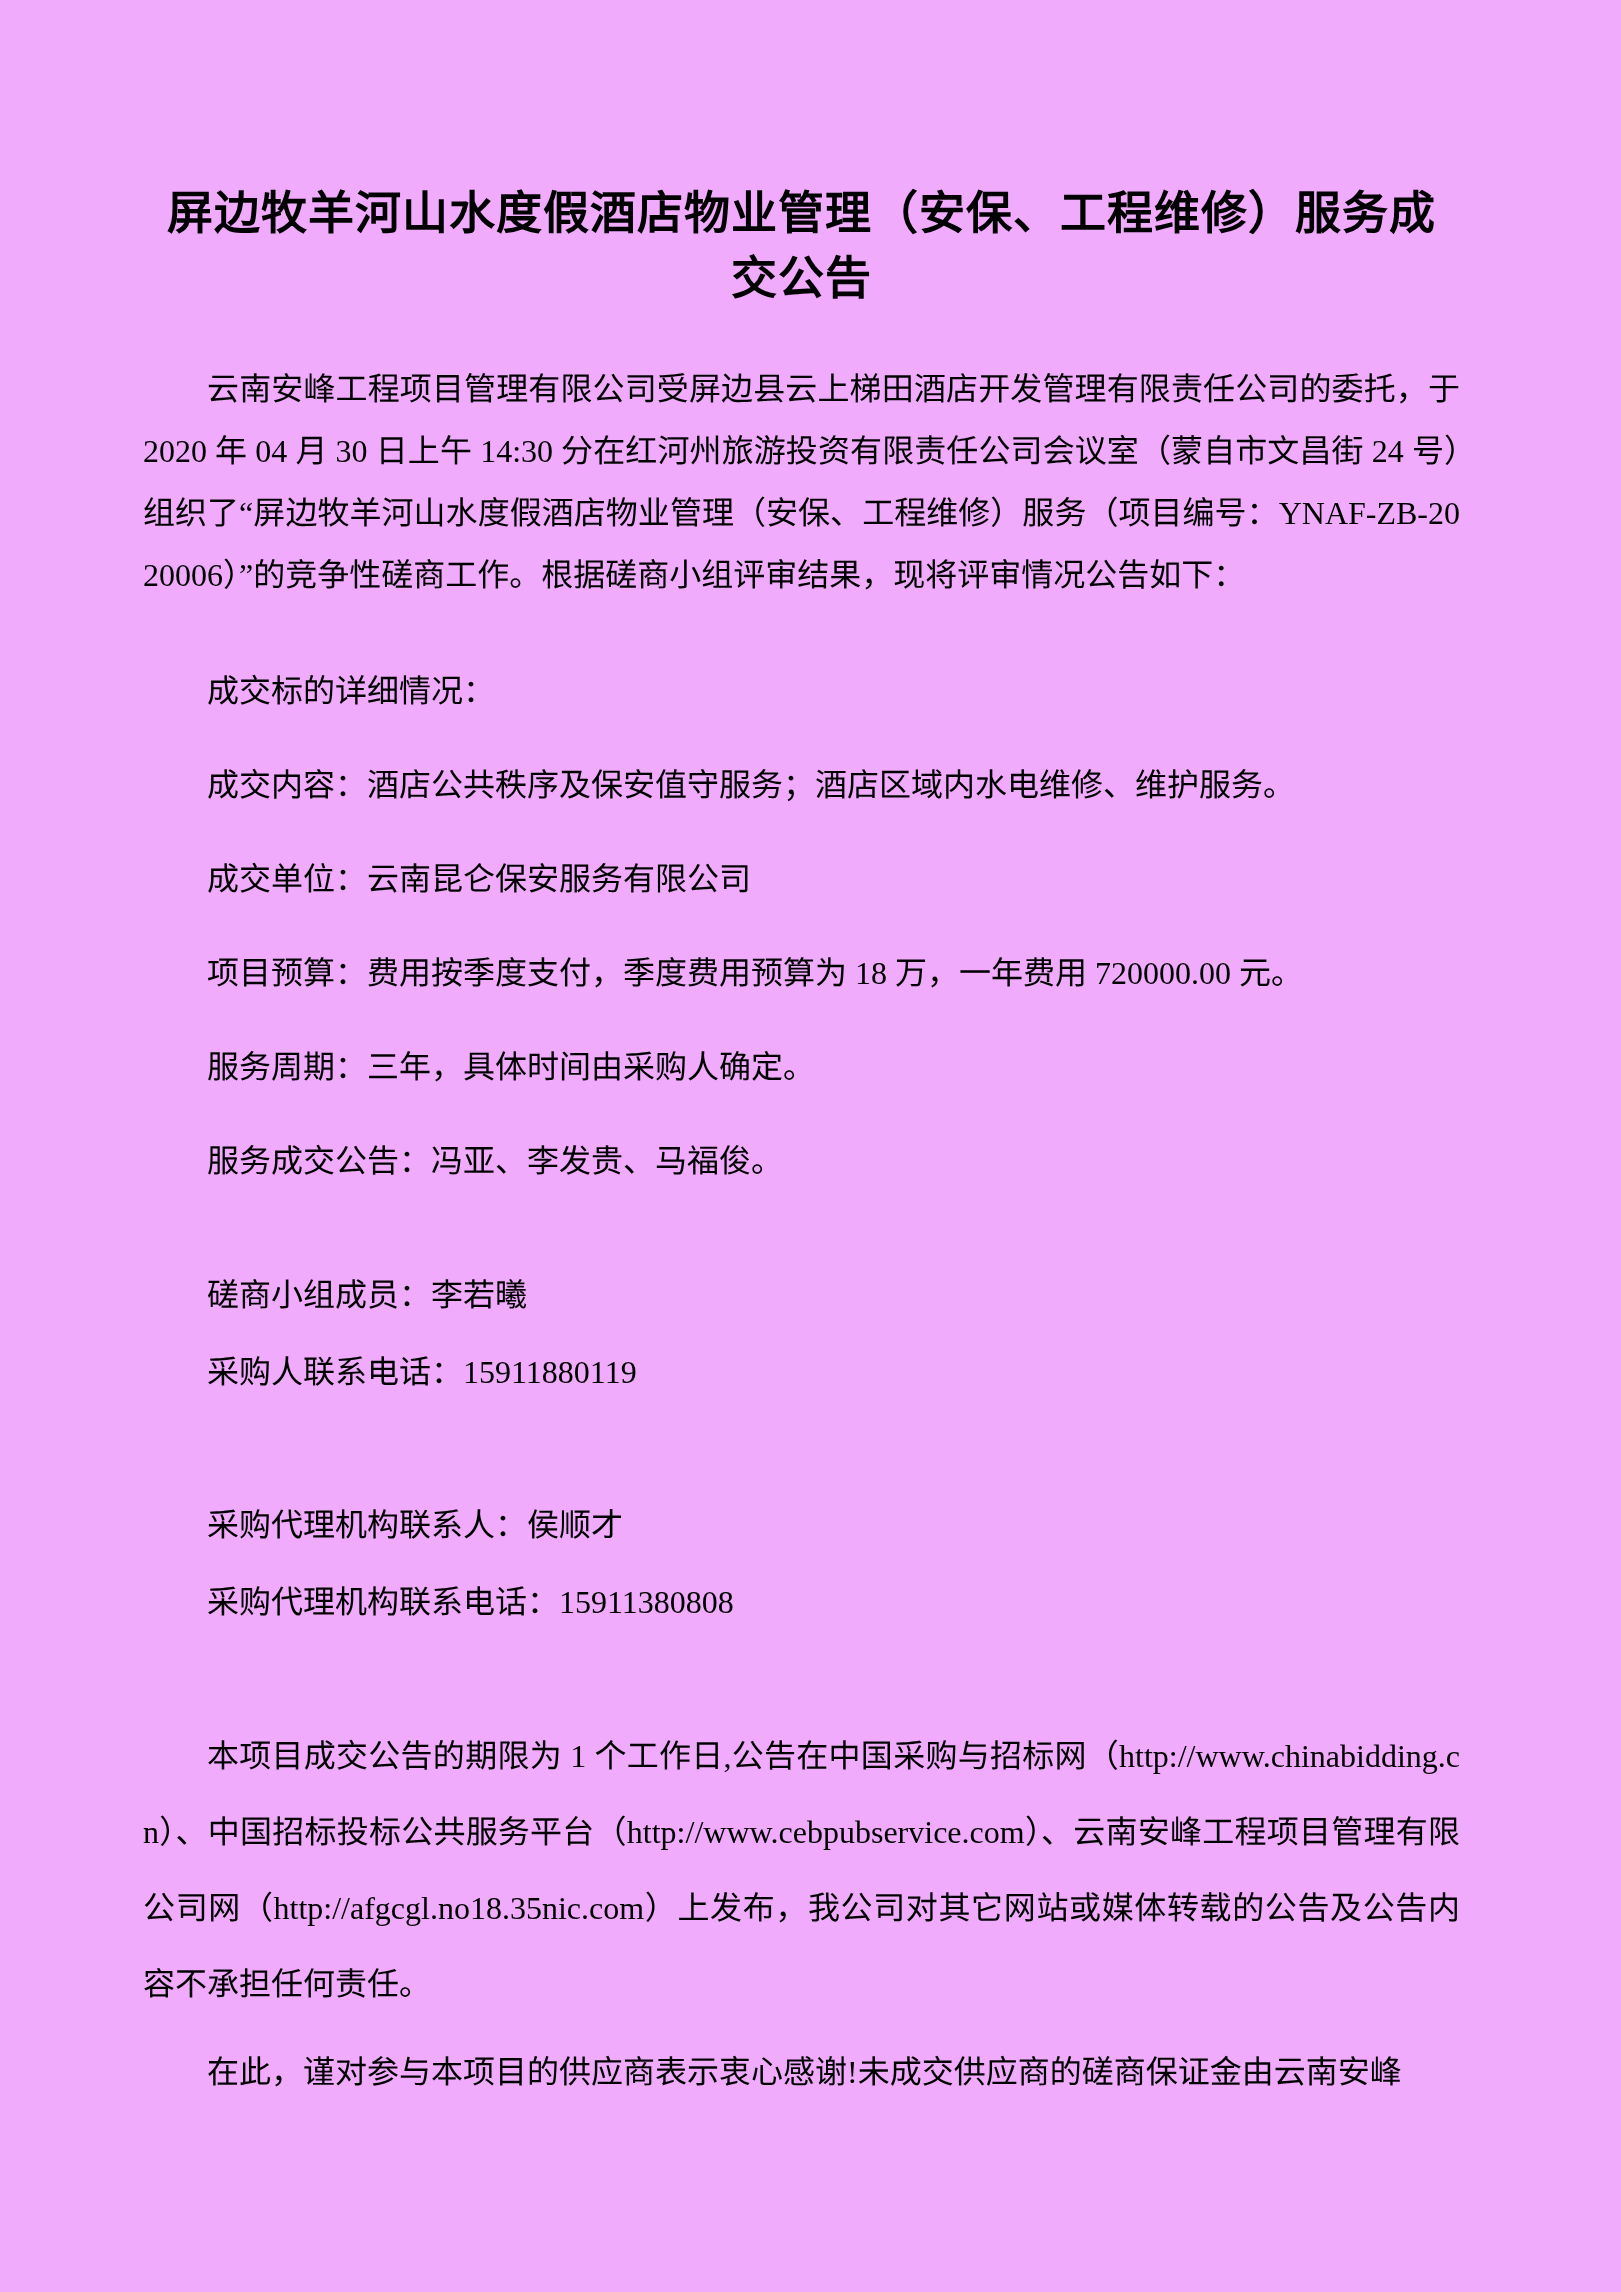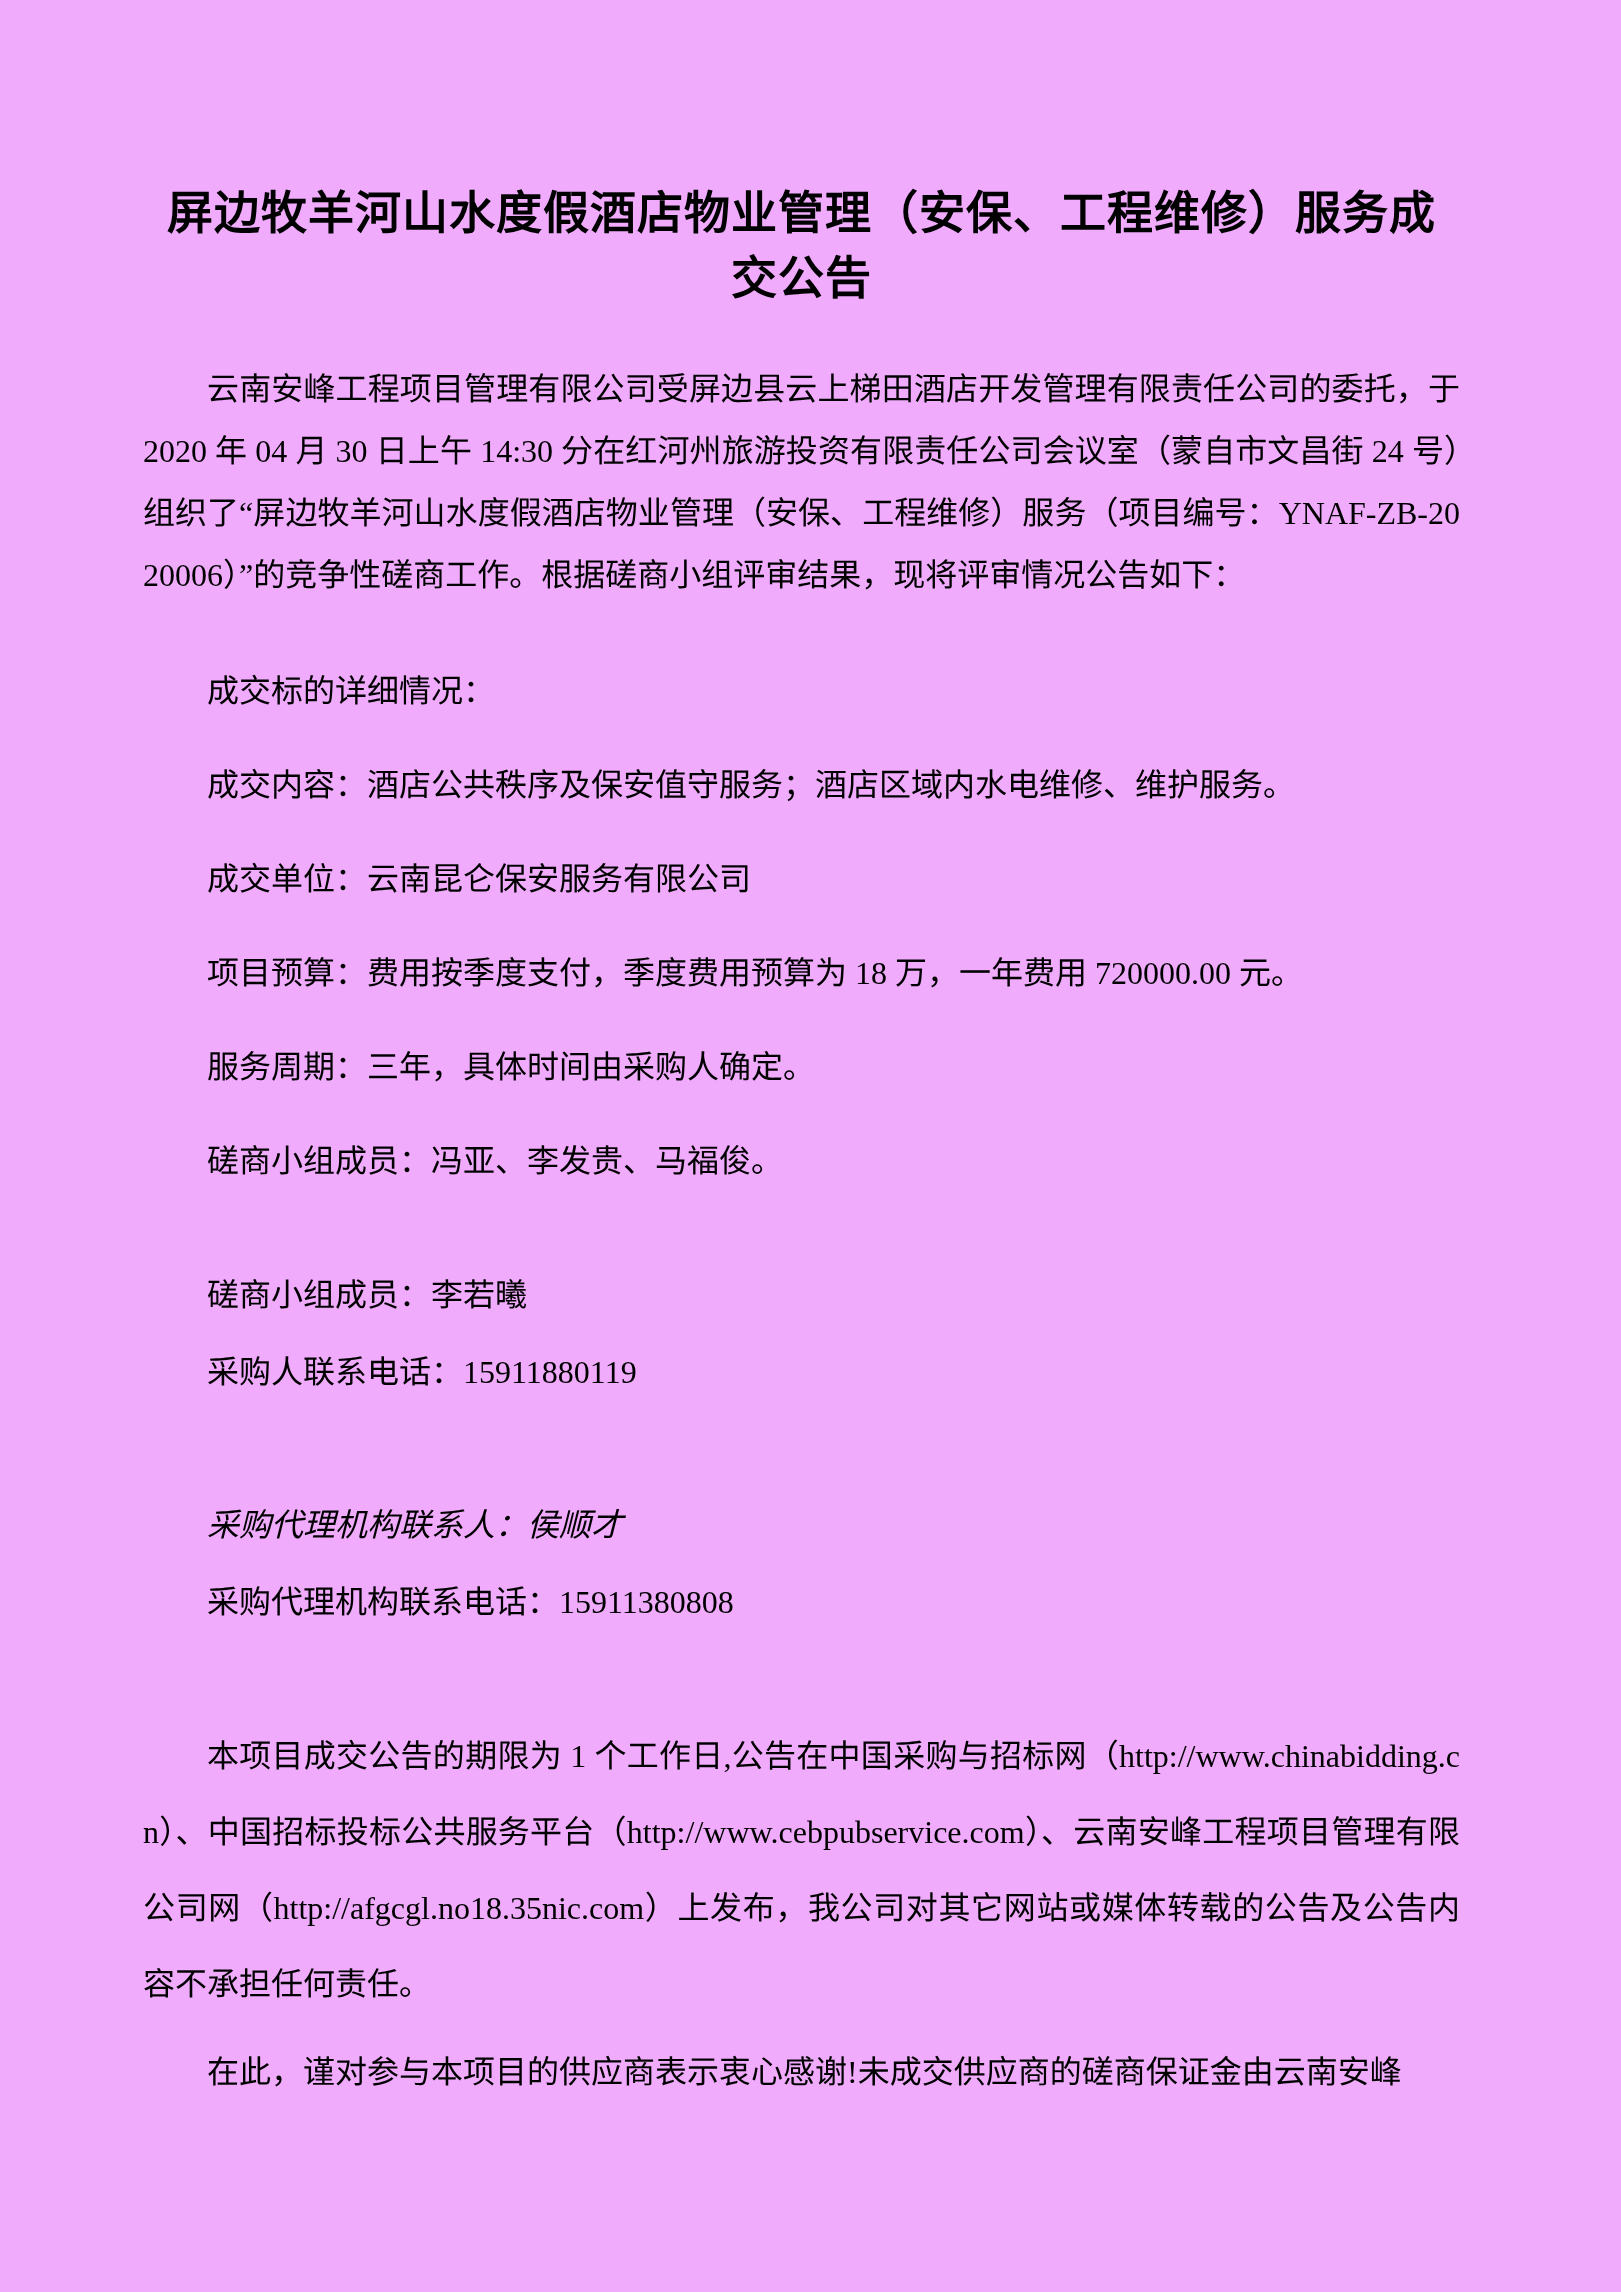--- a/index.html
+++ b/index.html
@@ -50,21 +50,21 @@
   }
   .item {
     margin-top: 32px;
     text-indent: 2em;
   }
   .contact {
     line-height: 65px;
     text-indent: 2em;
   }
   .contact.group-start-1 { margin-top: 71px; }
-  .contact.group-start-2 { margin-top: 88px; font-style: italic; }
+  .contact.group-start-2 { margin-top: 88px; }
   .notice {
     margin-top: 83px;
     line-height: 76px;
     text-indent: 2em;
   }
   .thanks {
     line-height: 76px;
     text-indent: 2em;
   }
 </style>
@@ -82,21 +82,21 @@
 
     <p class="item">成交内容：酒店公共秩序及保安值守服务；酒店区域内水电维修、维护服务。</p>
 
     <p class="item">成交单位：云南昆仑保安服务有限公司</p>
 
     <p class="item">项目预算：费用按季度支付，季度费用预算为 18 万，一年费用 720000.00 元。</p>
 
 
     <p class="item">服务周期：三年，具体时间由采购人确定。</p>
 
-    <p class="item">磋商小组成员：冯亚、李发贵、马福俊。</p>
+    <p class="item">服务成交公告：冯亚、李发贵、马福俊。</p>
 
     <p class="contact group-start-1">磋商小组成员：李若曦</p>
 
     <p class="contact">采购人联系电话：15911880119</p>
 
     <p class="contact group-start-2">采购代理机构联系人：侯顺才</p>
 
     <p class="contact">采购代理机构联系电话：15911380808</p>
 
     <p class="notice">本项目成交公告的期限为 1 个工作日,公告在中国采购与招标网（http://www.chinabidding.cn）、中国招标投标公共服务平台（http://www.cebpubservice.com）、云南安峰工程项目管理有限公司网（http://afgcgl.no18.35nic.com）上发布，我公司对其它网站或媒体转载的公告及公告内容不承担任何责任。</p>

